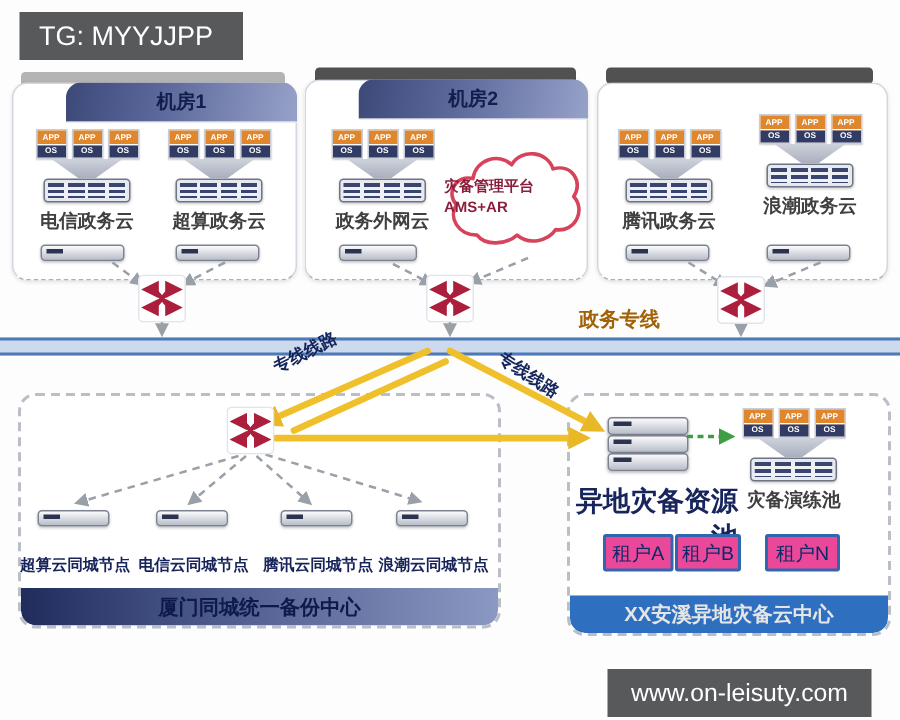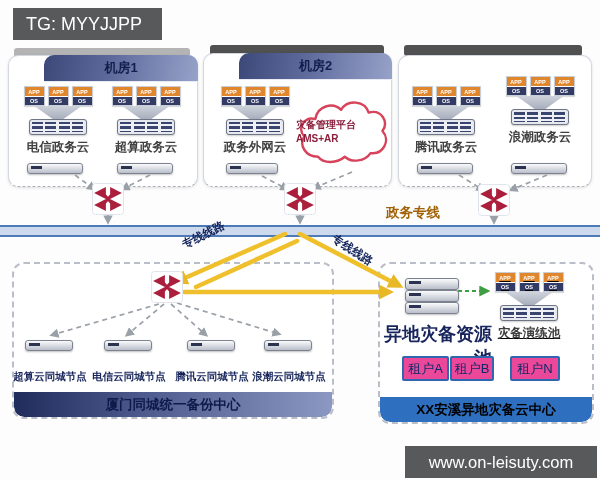--- a/index.html
+++ b/index.html
@@ -2,21 +2,21 @@
 <html><head>
 <meta charset="utf-8">
 <style>
   html,body{margin:0;padding:0;background:#ffffff;}
   .stage{position:relative;width:600px;height:480px;background:#fdfdfd;overflow:hidden;
          font-family:"Liberation Sans","DejaVu Sans",sans-serif;}
 
   
   .badge{position:absolute;left:13px;top:8px;width:149px;height:32px;background:#58595b;
          color:#fff;font-size:18px;display:flex;align-items:center;padding-left:13px;box-sizing:border-box;}
-  .watermark{position:absolute;left:405px;top:446px;width:192px;height:32px;background:#58595b;
+  .watermark{position:absolute;left:405px;top:446px;width:176px;height:32px;background:#58595b;
          color:#fff;font-size:16.5px;display:flex;align-items:center;justify-content:center;}
 
   
   .strip{position:absolute;height:11px;border-radius:3px;z-index:0;}
   .strip1{left:14px;top:48px;width:176px;background:#b4b4b4;}
   .strip2{left:210px;top:45px;width:174px;background:#515151;}
   .strip3{left:404px;top:45px;width:178px;background:#515151;}
 
   
   .panel{position:absolute;background:#ffffff;border:1px solid #d3d7e0;border-bottom:1px dashed #aab0ba;
@@ -28,21 +28,21 @@
          background:linear-gradient(100deg,#3c4878 0%,#5f6b9d 45%,#97a2c9 100%);
          color:#121f4d;font-weight:bold;font-size:13px;display:flex;align-items:center;justify-content:center;
          border-bottom:1px solid #e8ebf4;margin-left:36px;}
 
   .bpanel{position:absolute;background:#ffffff;border:2px dashed #b9bec8;border-radius:12px;z-index:1;overflow:hidden;}
   .bl{left:12px;top:262px;width:318px;height:153px;}
   .br{left:378px;top:262px;width:212px;height:158px;}
   .footer{position:absolute;left:0;right:0;bottom:0;height:25px;display:flex;align-items:center;justify-content:center;
           font-weight:bold;font-size:13.5px;color:#0d1a4a;border-radius:0 0 10px 10px;}
   .footer-left{background:linear-gradient(90deg,#202c5c 0%,#4c598c 40%,#8b98c2 100%);}
-  .footer-right{background:#2e6fc0;color:#000000;}
+  .footer-right{background:#2e6fc0;color:#e5e5e5;}
 
   
   .unit{position:absolute;width:78px;display:flex;flex-direction:column;align-items:center;}
   .vm-row{display:flex;gap:3px;}
   .vm-box{width:19px;border:1px solid #c9cdd6;background:#fff;box-shadow:0 1px 1px rgba(0,0,0,.15);}
   .vm-app{height:9px;background:#e0872e;color:#fff;font-size:5.5px;font-weight:bold;
           display:flex;align-items:center;justify-content:center;border-bottom:1px solid #fff;}
   .vm-os{height:8px;background:#323b63;color:#fff;font-size:5.5px;font-weight:bold;
          display:flex;align-items:center;justify-content:center;}
   .funnel{width:54px;height:13px;background:linear-gradient(180deg,#cdd2db,#a8aebc);
@@ -245,21 +245,21 @@
   <div class="node-lbl" style="left:8px;top:370px;">超算云同城节点</div>
   <div class="node-lbl" style="left:87px;top:370px;">电信云同城节点</div>
   <div class="node-lbl" style="left:247px;top:370px;">浪潮云同城节点</div>
   <div class="node-lbl" style="left:170px;top:370px;">腾讯云同城节点</div>
 
   <div class="bpanel br">
     <div class="stackbar" style="left:25px;top:14px;"></div>
     <div class="stackbar" style="left:25px;top:26px;"></div>
     <div class="stackbar" style="left:25px;top:38px;"></div>
     <div class="pool-lbl">异地灾备资源池</div>
-    <div class="unit" style="left:110px;top:8px;text-decoration:underline;">
+    <div class="unit" style="left:110px;top:8px;">
       <div class="vm-row">
         <div class="vm-box">
             <div class="vm-app">APP</div>
             <div class="vm-os">OS</div>
           </div>
         <div class="vm-box">
             <div class="vm-app">APP</div>
             <div class="vm-os">OS</div>
           </div>
         <div class="vm-box">

